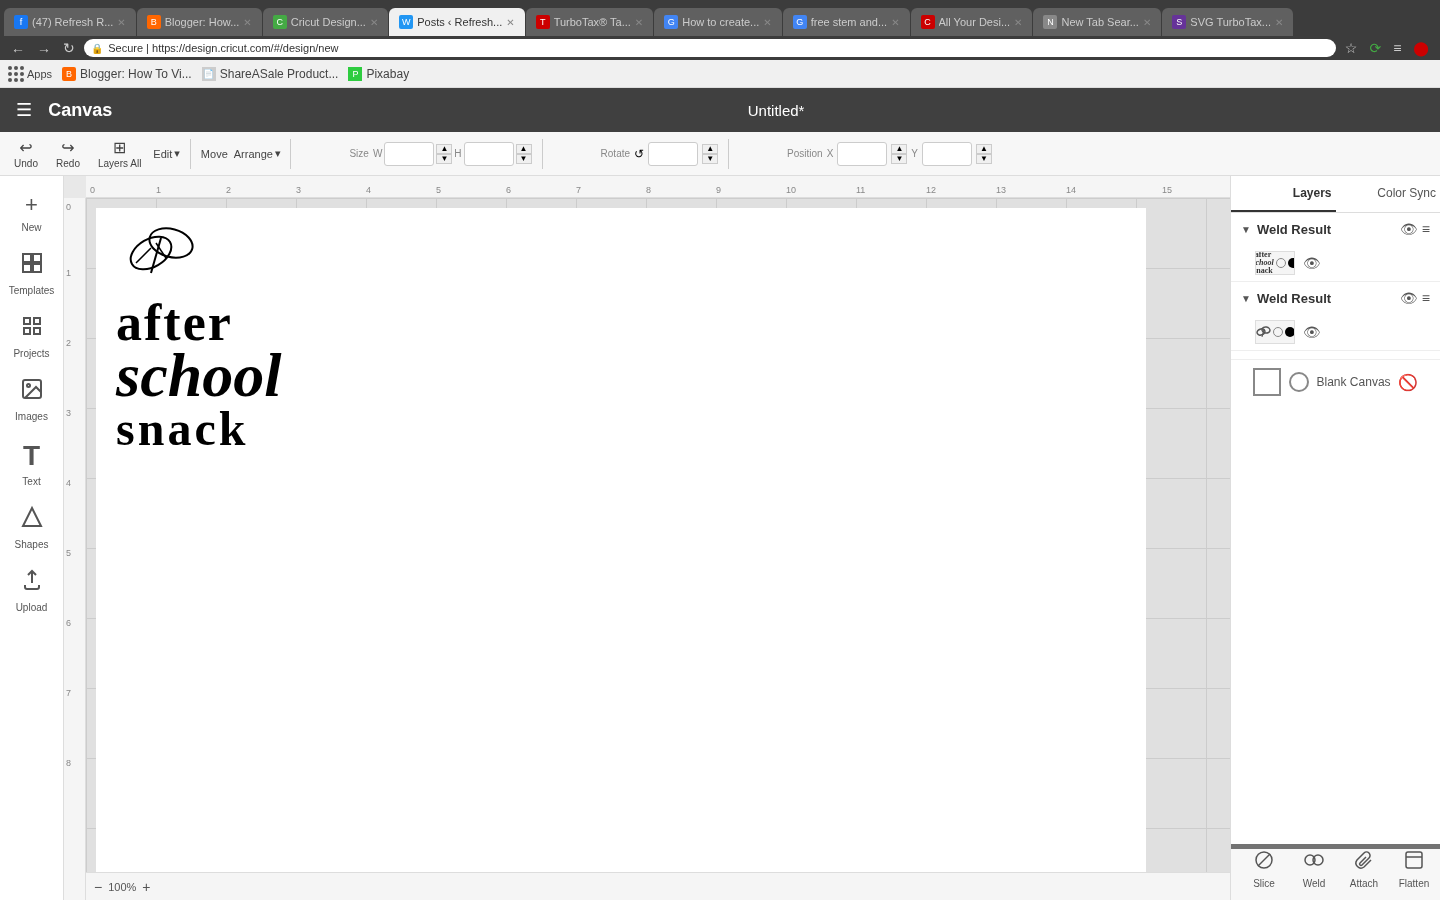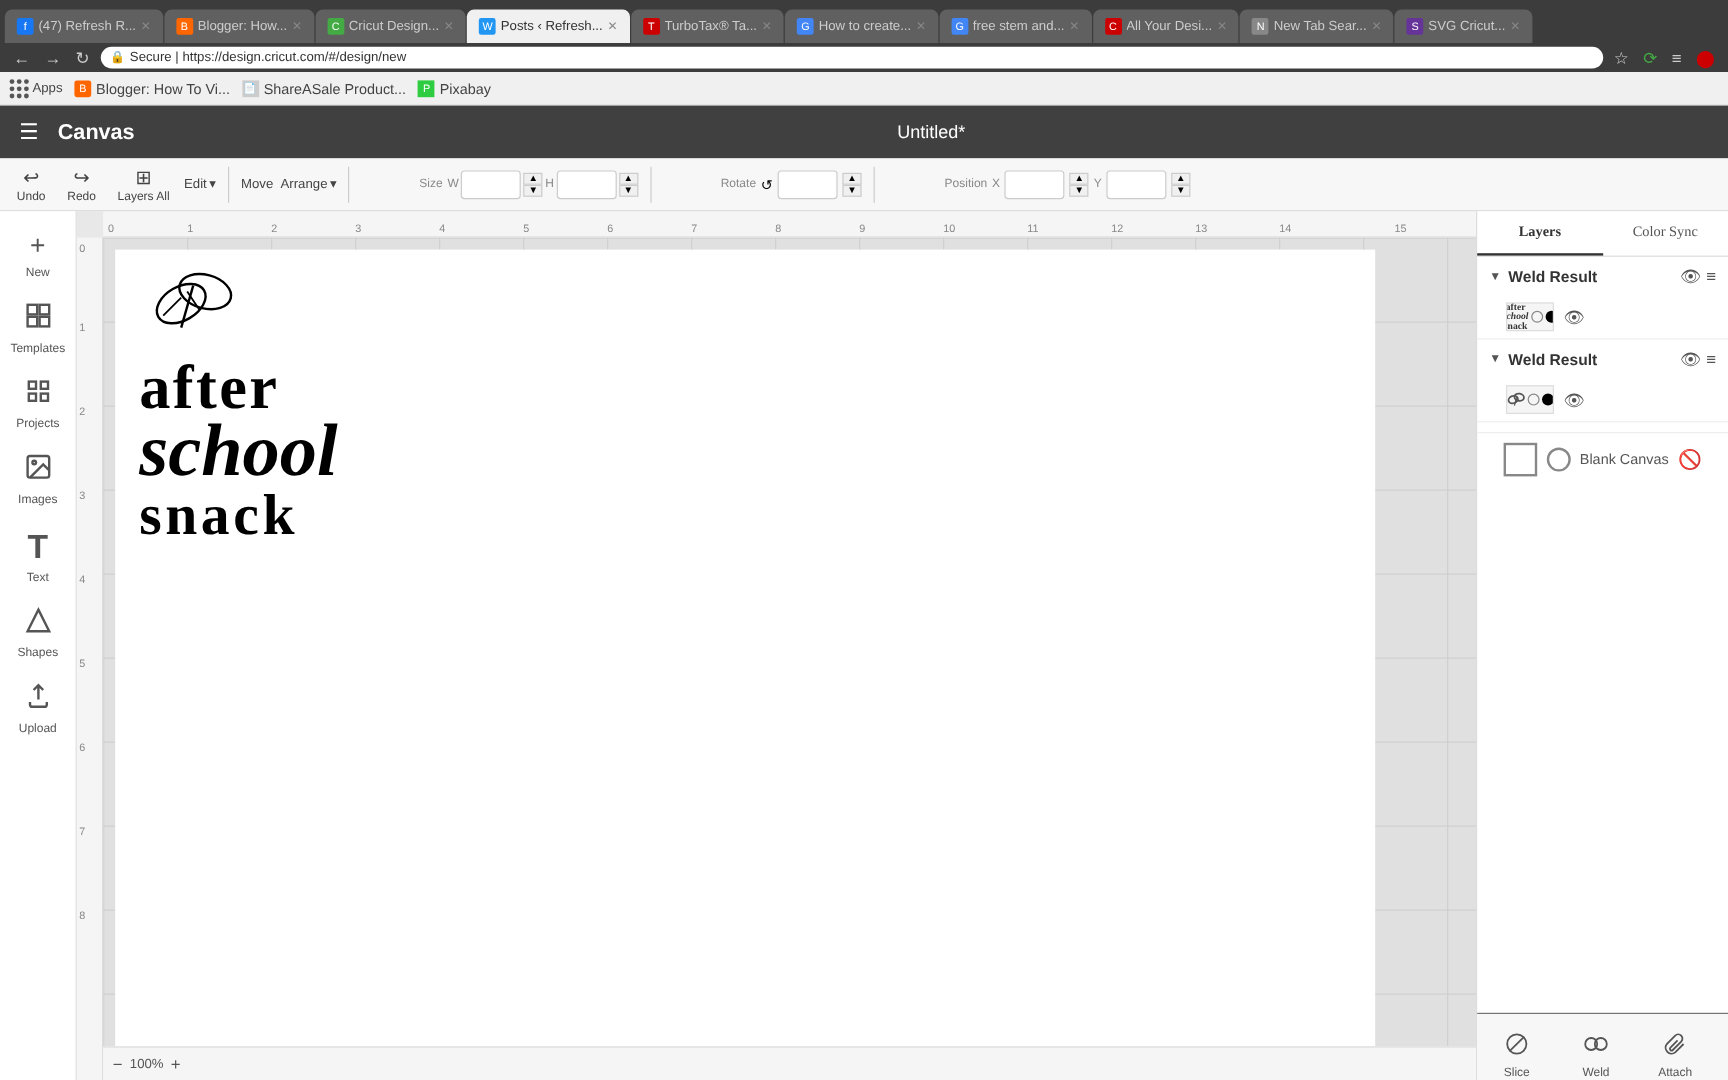--- a/index.html
+++ b/index.html
@@ -68,33 +68,33 @@
       linear-gradient(to bottom, #ccc 1px, transparent 1px);
       background-size: 70px 70px; position: relative; }
     .canvas-white { position: absolute; top: 10px; left: 10px; width: 1050px; height: 700px; background: white; }
     .bottom-bar { position: absolute; bottom: 0; left: 22px; right: 0; height: 28px; background: #f5f5f5; border-top: 1px solid #ddd; display: flex; align-items: center; padding: 0 8px; gap: 6px; }
     .zoom-btn { cursor: pointer; font-size: 14px; color: #555; background: none; border: none; }
     .zoom-level { font-size: 11px; color: #555; }
 
     
     .right-panel { width: 210px; background: #fff; border-left: 1px solid #ddd; display: flex; flex-direction: column; }
     .panel-tabs { display: flex; border-bottom: 1px solid #ddd; }
-    .panel-tab { flex: 1; text-align: center; padding: 10px 4px; font-size: 12px; cursor: pointer; color: #555; font-family: Liberation Serif, serif; }
+    .panel-tab { flex: 1; text-align: right; padding: 10px 4px; font-size: 12px; cursor: pointer; color: #555; }
     .panel-tab.active { border-bottom: 2px solid #333; font-weight: bold; color: #333; }
     .panel-content { flex: 1; overflow-y: auto; }
     .weld-section { border-bottom: 1px solid #eee; }
     .weld-header { display: flex; align-items: center; padding: 8px 10px; gap: 6px; cursor: pointer; }
     .weld-title { font-size: 13px; font-weight: bold; color: #333; flex: 1; }
     .weld-icons { display: flex; align-items: center; gap: 4px; }
     .weld-icon-btn { font-size: 14px; cursor: pointer; color: #555; }
     .weld-item { display: flex; align-items: center; padding: 6px 10px 6px 24px; gap: 8px; }
     .weld-thumb { width: 40px; height: 24px; border: 1px solid #ddd; background: #f5f5f5; display: flex; align-items: center; justify-content: center; font-size: 10px; overflow: hidden; }
 
     
-    .bottom-panel { height: 56px; background: #f7f7f7; border-top: 1px solid #737373; display: flex; align-items: flex-end; justify-content: space-around; padding: 0 8px; gap: 16px; }
+    .bottom-panel { height: 56px; background: #f7f7f7; border-top: 5px solid #737373; display: flex; align-items: flex-start; justify-content: space-around; padding: 0 8px; }
     .bottom-btn { display: flex; flex-direction: column; align-items: center; gap: 2px; cursor: pointer; font-size: 10px; color: #555; min-width: 50px; }
     .bottom-btn-icon { font-size: 20px; }
 
     .blank-canvas-row { display: flex; align-items: center; justify-content: center; padding: 8px; gap: 8px; border-top: 1px solid #eee; margin-top: auto; }
     .blank-canvas-square { width: 28px; height: 28px; border: 2px solid #888; background: #fff; }
     .blank-canvas-circle { width: 20px; height: 20px; border: 2px solid #888; border-radius: 50%; background: #fff; }
     .blank-canvas-label { font-size: 12px; color: #555; }
     .eye-icon { font-size: 16px; color: #aaa; cursor: pointer; }
   </style>
 </head>
@@ -142,21 +142,21 @@
       <span class="tab-title">All Your Desi...</span>
       <span class="close-x">✕</span>
     </div>
     <div class="tab">
       <div class="favicon" style="background:#888;color:#fff;font-size:9px;display:flex;align-items:center;justify-content:center;">N</div>
       <span class="tab-title">New Tab Sear...</span>
       <span class="close-x">✕</span>
     </div>
     <div class="tab">
       <div class="favicon" style="background:#663399;color:#fff;font-size:9px;display:flex;align-items:center;justify-content:center;">S</div>
-      <span class="tab-title">SVG Cricut...</span>
+      <span class="tab-title">SVG TurboTax...</span>
       <span class="close-x">✕</span>
     </div>
   </div>
   <div class="address-row">
     <span class="nav-btn">←</span>
     <span class="nav-btn">→</span>
     <span class="nav-btn">↻</span>
     <div class="address-bar">
       <span class="lock">🔒</span>
       <span>Secure | https://design.cricut.com/#/design/new</span>

